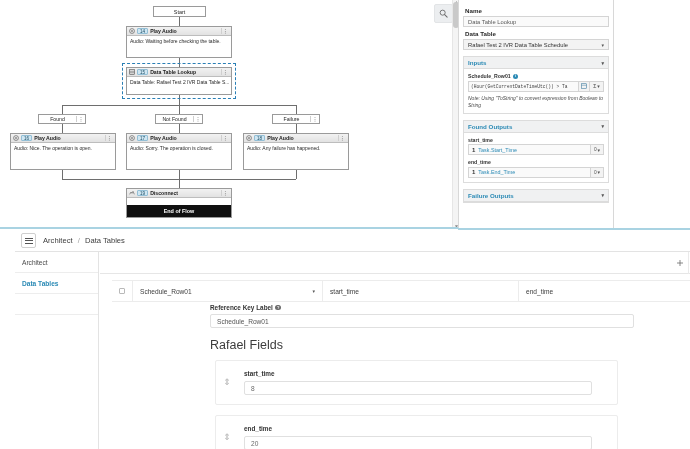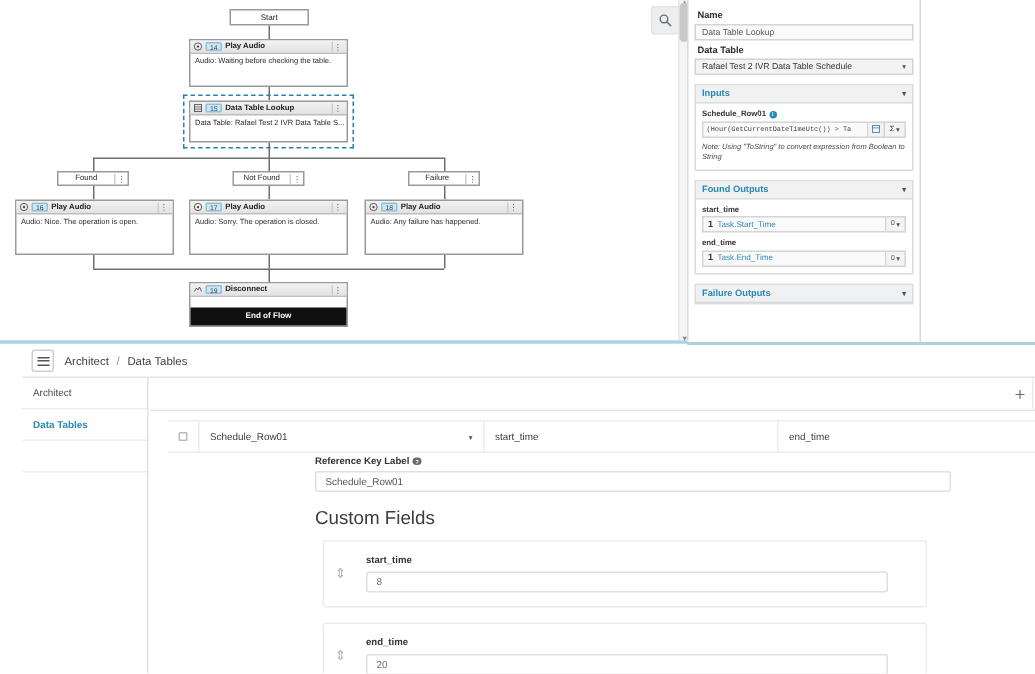--- a/index.html
+++ b/index.html
@@ -572,21 +572,21 @@
 
       <div class="detail">
         <div class="d-label">
           <span>Reference Key Label</span>
           <span class="d-info">?</span>
         </div>
         <div class="d-input">
           <span>Schedule_Row01</span>
         </div>
 
-        <div class="d-title">Custom Fields</div>
+        <div class="d-title">Rafael Fields</div>
 
         <div class="cf-card">
           <div class="cf-drag">⇕</div>
           <div class="cf-inner">
             <div class="cf-name">start_time</div>
             <div class="cf-input">
               <span>8</span>
             </div>
           </div>
         </div>

